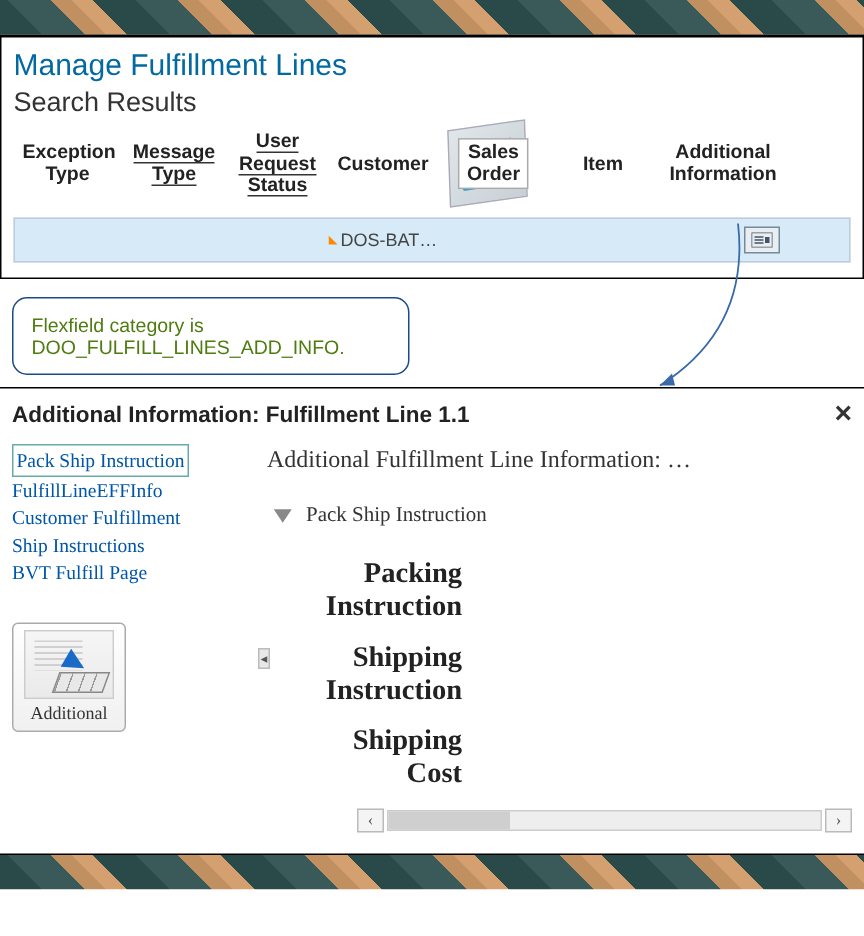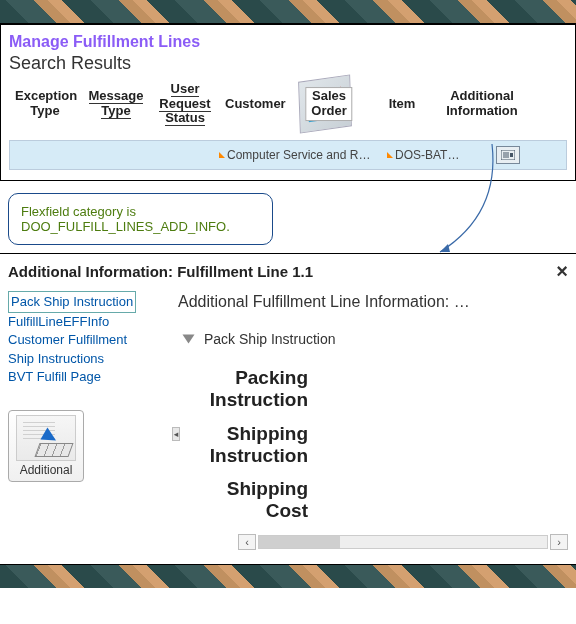--- a/index.html
+++ b/index.html
@@ -3,21 +3,21 @@
 <meta charset="utf-8">
 <style>
   * { box-sizing: border-box; margin: 0; padding: 0; }
   body { font-family: Arial, Helvetica, sans-serif; font-size: 13px; background: #fff; width: 576px; }
   
   .deco-strip { height: 24px; background: repeating-linear-gradient(45deg, #2a4a4a 0 20px, #3a5a5a 20px 40px, #c09060 40px 50px, #d4a070 50px 60px); border-bottom: 1px solid #000; }
   .deco-strip.bottom { border-top: 1px solid #000; border-bottom: none; margin-top: 8px; }
   
   .panel { border: 1px solid #000; background: #fff; padding: 6px 8px 10px; }
   
-  .title-main { font-size: 16px; color: #8b5cf6; font-weight: bold; margin: 2px 0; }
+  .title-main { font-size: 20px; color: #0369a1; font-weight: normal; margin: 2px 0; }
   .title-sub { font-size: 18px; color: #333; font-weight: normal; margin: 0 0 4px; }
   
   .cols { display: flex; align-items: center; gap: 0; }
   .col { font-size: 13px; color: #222; text-align: center; line-height: 1.15; padding: 0 6px; font-weight: bold; position: relative; }
   .col.underlined > span { border-bottom: 1px solid #333; }
   
   .sales-icon { width: 52px; height: 52px; background: linear-gradient(135deg, #e0e6ea, #c8d0d6); border: 1px solid #aab; transform: skewY(-8deg) skewX(2deg); position: relative; margin: 0 8px; }
   .sales-icon::before, .sales-icon::after { content: ""; position: absolute; left: 8px; right: 8px; height: 3px; border-radius: 2px; }
   .sales-icon::before { top: 10px; background: #c33; box-shadow: 0 28px 0 #29c; }
   .sales-icon::after { top: 20px; background: #f80; }
@@ -29,21 +29,21 @@
   .ind { width: 0; height: 0; border-left: 6px solid #f80; border-top: 6px solid transparent; margin-right: 2px; flex: none; }
   .detail-btn { width: 24px; height: 18px; border: 1px solid #789; background: #e8eef2; display: flex; align-items: center; justify-content: center; cursor: pointer; margin-left: auto; margin-right: 40px; }
   .detail-btn svg { width: 14px; height: 10px; }
   
   .callout { position: relative; margin: 12px 0 8px 8px; width: 265px; border: 1px solid #1a4a8a; border-radius: 10px; padding: 10px 12px; font-size: 13px; color: #4d7c0f; background: #fff; }
   
   .panel2 { border-top: 1px solid #000; padding: 6px 8px; position: relative; }
   .hdr2 { font-size: 15px; font-weight: bold; color: #222; margin-bottom: 8px; display: flex; align-items: center; }
   .close-x { margin-left: auto; font-size: 20px; color: #333; cursor: pointer; font-weight: bold; }
   
-  .body2 { display: flex; gap: 20px; }
+  .body2 { display: flex; gap: 20px; font-family: Liberation Serif, serif; }
   .leftcol { width: 150px; flex: none; }
   .linklist a { display: block; color: #0056a8; text-decoration: none; font-size: 13px; line-height: 1.4; cursor: pointer; }
   .linklist a.boxed { border: 1px solid #6aa; padding: 1px 2px; display: inline-block; }
   
   .flex-icon-wrap { margin-top: 24px; width: 76px; border: 1px solid #aaa; border-radius: 4px; padding: 4px; text-align: center; background: linear-gradient(#fff, #f0f0f0); }
   .flex-icon { width: 60px; height: 46px; margin: 0 auto 2px; position: relative; background: linear-gradient(#f6f6f6,#eaeaea); border: 1px solid #ccc; }
   .flex-icon .lines { position: absolute; top: 6px; left: 6px; right: 20px; bottom: 18px; background: repeating-linear-gradient(#d0d0d0 0 1px, transparent 1px 4px); }
   .flex-icon .arrow { position: absolute; top: 14px; left: 26px; width: 0; height: 0; border-left: 14px solid #1a6ac8; border-top: 7px solid transparent; border-bottom: 7px solid transparent; transform: rotate(30deg); }
   .flex-icon .grid { position: absolute; bottom: 3px; right: 4px; width: 34px; height: 14px; background: repeating-linear-gradient(90deg, #999 0 1px, #e8e8e8 1px 8px), #e8e8e8; border: 1px solid #888; transform: skewX(-20deg); }
   .flex-label { font-size: 12px; color: #333; }
@@ -82,24 +82,20 @@
     <div class="col" style="width:76px; padding:0">
       <div class="sales-icon"></div>
       <div class="sales-label">Sales<br>Order</div>
     </div>
     <div class="col" style="width:70px">Item</div>
     <div class="col" style="width:90px">Additional<br>Information</div>
   </div>
 
   <div class="row-data">
     <div class="row-spacer"></div>
-    <div class="cell" style="width:160px">
-      <span class="ind"></span>
-      <span>Computer Service and R…</span>
-    </div>
     <div class="cell" style="width:80px">
       <span class="ind"></span>
       <span>DOS-BAT…</span>
     </div>
     <div class="detail-btn">
       <svg viewBox="0 0 14 10">
         <rect x="0" y="0" width="14" height="10" fill="none" stroke="#456" stroke-width="1"></rect>
         <line x1="2" y1="3" x2="8" y2="3" stroke="#456"></line>
         <line x1="2" y1="5" x2="8" y2="5" stroke="#456"></line>
         <line x1="2" y1="7" x2="8" y2="7" stroke="#456"></line>

